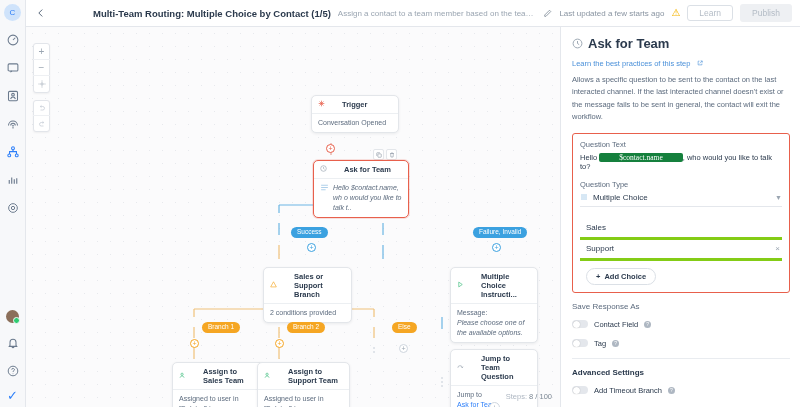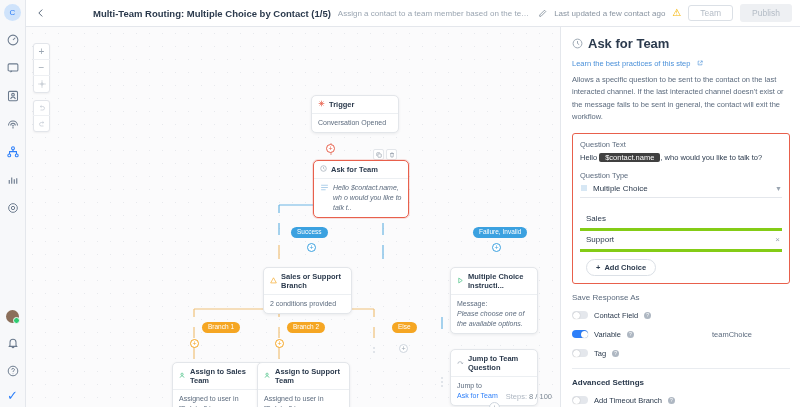--- a/index.html
+++ b/index.html
@@ -118,21 +118,21 @@
   }
   .steps-badge b { color: #7b8794; font-weight: normal; }
 
   
   .node {
     position: absolute; background: #fff; border: 1px solid #e3e6ea;
     border-radius: 5px; box-shadow: 0 1px 3px rgba(16,24,40,.07);
     overflow: hidden;
   }
   .node-head {
-    display: flex; align-items: center; gap: 4px;
+    display: flex; align-items: center; gap: 17px;
     padding: 4px 6px; font-size: 7.5px; font-weight: bold; color: #2b3a4d;
   }
   .node-head svg { width: 7px; height: 7px; flex: 0 0 7px; }
   .node-body {
     border-top: 1px solid #eceff2; padding: 4px 6px;
     font-size: 7px; color: #5c6b7e; line-height: 1.45;
   }
   .node-body.italic { font-style: italic; }
   .node-body .msg-label { font-style: normal; color:#5c6b7e; }
   .node.selected { border: 1.5px solid #e8604c; box-shadow: 0 0 0 1px rgba(232,96,76,.18); }
@@ -189,21 +189,21 @@
   }
   .panel-link svg { width: 6px; height: 6px; }
   .panel-desc { font-size: 7.5px; color: #5c6b7e; line-height: 1.65; margin-bottom: 9px; }
 
   .hl-box {
     border: 1.5px solid #e8604c; border-radius: 3px; padding: 6px 7px 7px 7px;
     margin-bottom: 9px;
   }
   .fld-label { font-size: 7.5px; color: #5c6b7e; margin-bottom: 4px; }
   .q-text { font-size: 7.5px; color: #2b3a4d; margin-bottom: 9px; }
-  .token { background: #404040; color: #fff; border-radius: 2px; padding: 0 6px; }
+  .token { background: #15803d; color: #fff; border-radius: 2px; padding: 0 20px; font-family: Liberation Serif, serif; }
 
   .select-row {
     display: flex; align-items: center; gap: 5px;
     border-bottom: 1px solid #e4e7ec; padding-bottom: 4px; margin-bottom: 12px;
     font-size: 8px; color: #2b3a4d;
   }
   .select-row .lst-ico { color:#a6cbe8; display:flex; }
   .select-row .lst-ico svg { width: 8px; height: 8px; }
   .select-row .caret { margin-left: auto; color: #9aa5b1; font-size: 7px; }
 
@@ -330,23 +330,23 @@
           </svg>
       </span>
       <span class="wf-title">Multi-Team Routing: Multiple Choice by Contact (1/5)</span>
       <span class="wf-desc">Assign a contact to a team member based on the team the contact wants to talk to every time a contact starts a conversation.</span>
       <span class="pencil-ico">
         <svg viewBox="0 0 16 16" fill="none" stroke="currentColor" stroke-width="1.4">
             <path d="M11.5 2.2l2.3 2.3L5.3 13H3v-2.3z"></path>
           </svg>
       </span>
       <div class="topbar-right">
-        <span class="updated-txt">Last updated a few contact ago</span>
+        <span class="updated-txt">Last updated a few starts ago</span>
         <span class="warn-ico">⚠</span>
-        <button class="btn-ghost">Team</button>
+        <button class="btn-ghost">Learn</button>
         <button class="btn-pub">Publish</button>
       </div>
     </div>
 
     <div class="body">
 
       <div class="canvas">
 
         <svg class="canvas-svg" viewBox="0 0 534 380" preserveAspectRatio="none">
 
@@ -592,26 +592,20 @@
         </div>
 
         <div class="sec-title">Save Response As</div>
 
         <div class="tgl-row">
           <span class="tgl"></span>
           <span>Contact Field</span>
           <span class="info-ico">?</span>
         </div>
 
-        <div class="tgl-row">
-          <span class="tgl on"></span>
-          <span>Variable</span>
-          <span class="info-ico">?</span>
-          <span class="var-val">teamChoice</span>
-        </div>
 
         <div class="tgl-row">
           <span class="tgl"></span>
           <span>Tag</span>
           <span class="info-ico">?</span>
         </div>
 
         <div class="divider"></div>
 
         <div class="sec-title bold">Advanced Settings</div>

